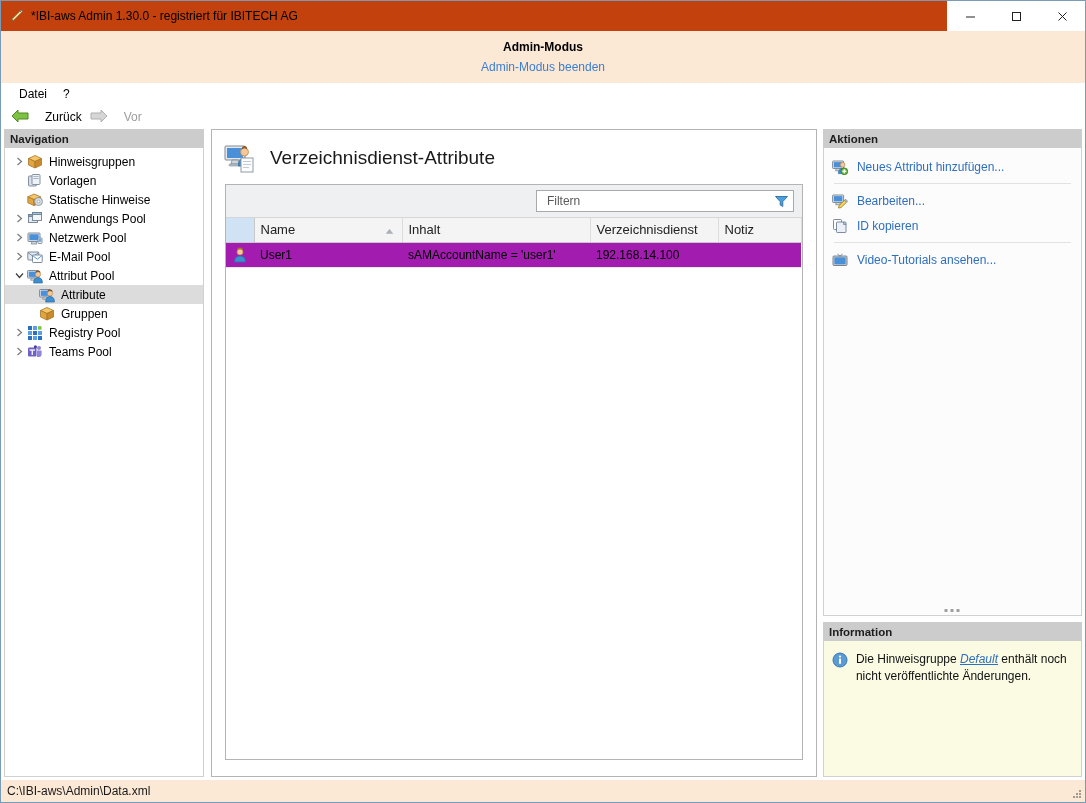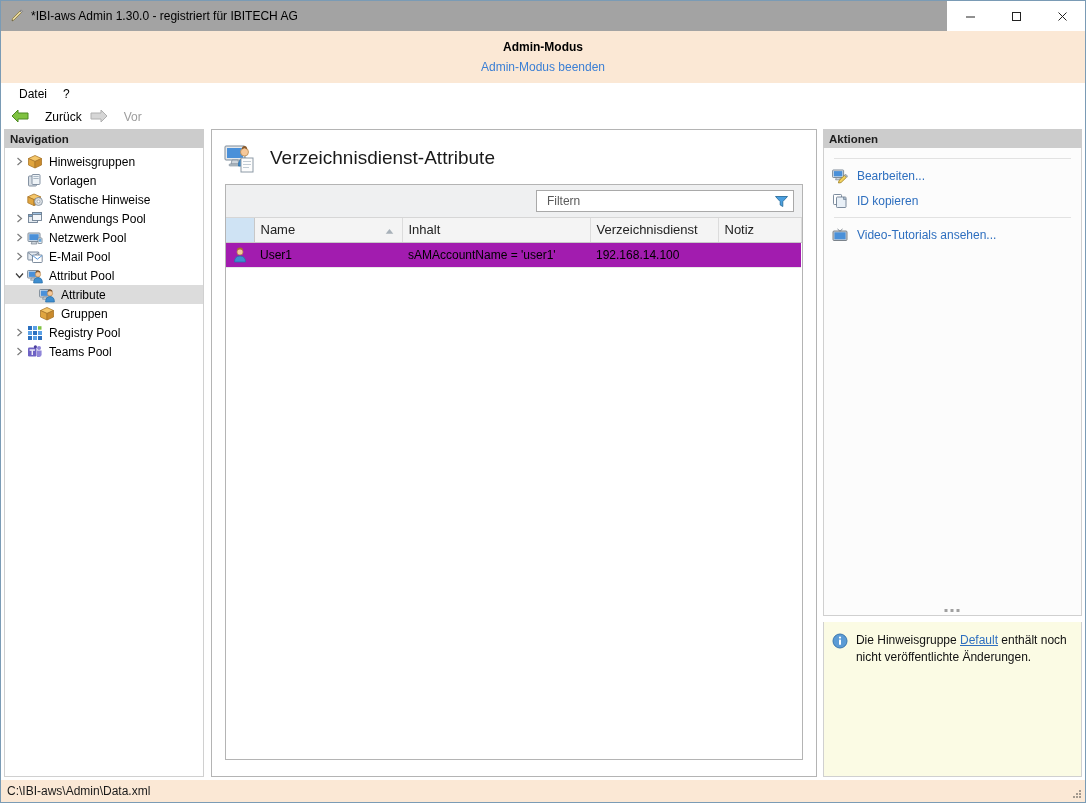--- a/index.html
+++ b/index.html
@@ -17,21 +17,21 @@
     position: relative;
     border: 1px solid #7a9bb5;
     background: #f0f0f0;
     display: flex;
     flex-direction: column;
   }
 
   
   .titlebar {
     height: 30px;
-    background: #a3a3a3;
+    background: #c2410c;
     display: flex;
     align-items: center;
     flex: 0 0 auto;
   }
   .titlebar .app-icon {
     width: 16px; height: 16px;
     margin: 0 6px 0 8px;
     position: relative;
     flex: 0 0 auto;
   }
@@ -379,20 +379,21 @@
   .info-icon { width: 16px; height: 16px; flex: 0 0 16px; margin-right: 8px; margin-top: 1px; }
   .info-text {
     font-size: 12px;
     color: #111;
     line-height: 17px;
   }
   .info-text a {
     color: #2e6fbf;
     text-decoration: underline;
     cursor: pointer;
+    font-style: italic;
   }
 
   
   .statusbar {
     height: 22px;
     background: #fbe8d5;
     display: flex;
     align-items: center;
     padding-left: 6px;
     font-size: 12px;
@@ -744,20 +745,37 @@
               </tbody>
           </table>
         </div>
       </div>
     </div>
 
     <div class="right-pane">
       <div class="actions-section">
         <div class="pane-header">Aktionen</div>
         <div class="actions-box" id="actions-box">
+          <div class="action-item">
+              <span class="ai-icon">
+                <span class="ico">
+                  <svg viewBox="0 0 16 16">
+                    <rect x="0.6" y="2" width="11" height="7.5" rx="0.7" fill="#e6e9ec" stroke="#72808e" stroke-width="0.9"></rect>
+                    <rect x="1.8" y="3.1" width="8.6" height="5.3" fill="#4a90d9"></rect>
+                    <path d="M4.3 9.5 L7.9 9.5 L8.6 11.8 L3.6 11.8 Z" fill="#cfd6dc" stroke="#72808e" stroke-width="0.7"></path>
+                    <circle cx="10.6" cy="5.8" r="2.4" fill="#f6c89a" stroke="#b98a52" stroke-width="0.7"></circle>
+                    <path d="M6.4 14.6 q0 -5 4.2 -5 q4.2 0 4.2 5 z" fill="#3e8ed0" stroke="#2a6ea8" stroke-width="0.7"></path>
+                    <circle cx="12.3" cy="12.3" r="3.4" fill="#5cb531" stroke="#3d7a1f" stroke-width="0.8"></circle>
+                    <rect x="11.6" y="10.3" width="1.5" height="4" fill="#fff"></rect>
+                    <rect x="10.3" y="11.6" width="4" height="1.5" fill="#fff"></rect>
+                  </svg>
+                </span>
+              </span>
+              <span class="ai-label">Neues Attribut hinzufügen...</span>
+            </div>
             <div class="action-sep"></div>
             <div class="action-item">
               <span class="ai-icon">
                 <span class="ico">
                   <svg viewBox="0 0 16 16">
                     <rect x="0.6" y="2" width="11" height="7.5" rx="0.7" fill="#e6e9ec" stroke="#72808e" stroke-width="0.9"></rect>
                     <rect x="1.8" y="3.1" width="8.6" height="5.3" fill="#4a90d9"></rect>
                     <path d="M4.3 9.5 L7.9 9.5 L8.6 11.8 L3.6 11.8 Z" fill="#cfd6dc" stroke="#72808e" stroke-width="0.7"></path>
                     <path d="M6.5 15 L7 12.6 L12.6 7.2 L14.6 9.2 L9 14.6 Z" fill="#f3d25e" stroke="#9a7b1a" stroke-width="0.8"></path>
                     <path d="M12.6 7.2 L14.6 9.2 L15.6 8.2 L13.6 6.2 Z" fill="#b9c0c7" stroke="#7c858d" stroke-width="0.7"></path>
@@ -793,20 +811,21 @@
             </div>
             <div class="grip-dots">
               <i></i>
               <i></i>
               <i></i>
             </div>
         </div>
       </div>
 
       <div class="info-section">
+        <div class="pane-header">Information</div>
         <div class="info-box">
           <span class="info-icon">
             <svg viewBox="0 0 16 16" width="16" height="16">
               <circle cx="8" cy="8" r="7" fill="#5b9bd5" stroke="#3a77ae" stroke-width="1"></circle>
               <circle cx="8" cy="4.6" r="1.1" fill="#fff"></circle>
               <rect x="7" y="6.6" width="2" height="5.2" rx="0.6" fill="#fff"></rect>
             </svg>
           </span>
           <div class="info-text">
             <span>Die Hinweisgruppe </span><a>Default</a><span> enthält noch nicht veröffentlichte Änderungen.</span>

